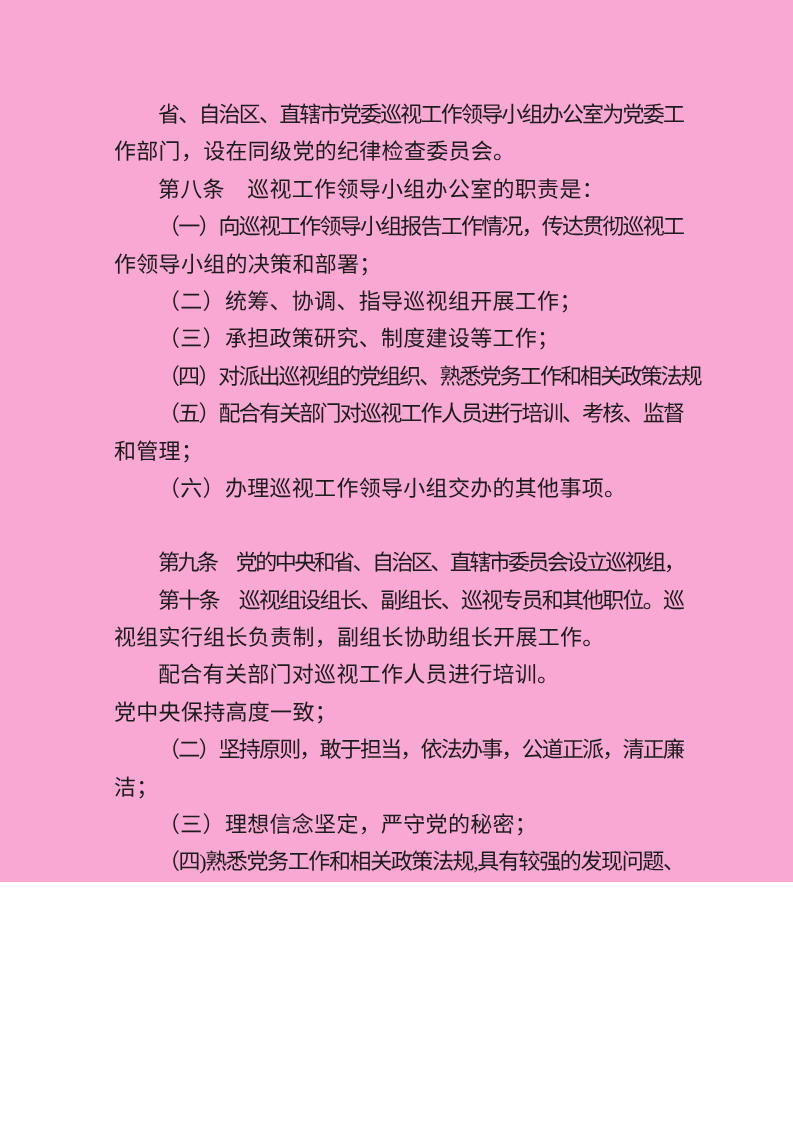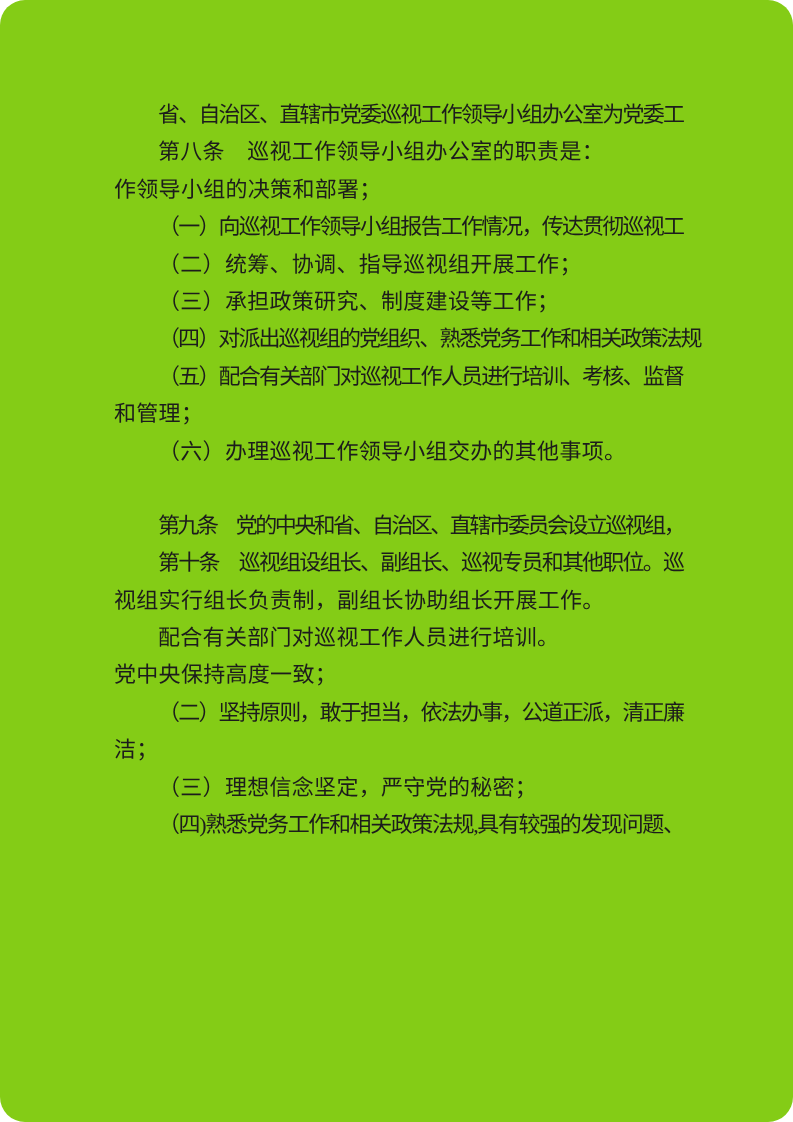--- a/index.html
+++ b/index.html
@@ -3,28 +3,27 @@
 <meta charset="utf-8">
 <style>
   html, body {
     margin: 0;
     padding: 0;
     background: #ffffff;
   }
   .page {
     position: relative;
     width: 793px;
-    height: 1122px;
-    background: #84cc16;
+    height: 882px;
+    background: #f9a8d4;
     overflow: hidden;
     box-sizing: border-box;
     padding: 96px 110px 0 114px;
     font-family: "Liberation Serif", "DejaVu Serif", serif;
     color: #1c1c1c;
-    border-radius: 25px;
   }
   .doc-body {
     width: 569px;
   }
   .line {
     font-size: 22px;
     line-height: 37.4px;
     height: 37.4px;
     white-space: nowrap;
     letter-spacing: 0.3px;
@@ -41,23 +40,24 @@
   .t1 { letter-spacing: -1px; }
   .t2 { letter-spacing: -1.9px; }
   .t3 { letter-spacing: -2.7px; margin-top: 37px; }
 </style>
 </head>
 <body>
 
 <div class="page">
   <div class="doc-body">
     <div class="line j ind t2">省、自治区、直辖市党委巡视工作领导小组办公室为党委工</div>
+    <div class="line">作部门，设在同级党的纪律检查委员会。</div>
     <div class="line ind">第八条　巡视工作领导小组办公室的职责是：</div>
+    <div class="line j ind t2">（一）向巡视工作领导小组报告工作情况，传达贯彻巡视工</div>
     <div class="line">作领导小组的决策和部署；</div>
-    <div class="line j ind t2">（一）向巡视工作领导小组报告工作情况，传达贯彻巡视工</div>
     <div class="line ind">（二）统筹、协调、指导巡视组开展工作；</div>
     <div class="line ind">（三）承担政策研究、制度建设等工作；</div>
     <div class="line j ind t2">（四）对派出巡视组的党组织、熟悉党务工作和相关政策法规</div>
     <div class="line j ind t2">（五）配合有关部门对巡视工作人员进行培训、考核、监督</div>
     <div class="line">和管理；</div>
     <div class="line ind">（六）办理巡视工作领导小组交办的其他事项。</div>
     <div class="line j ind t3">第九条　党的中央和省、自治区、直辖市委员会设立巡视组，</div>
     <div class="line j ind t2">第十条　巡视组设组长、副组长、巡视专员和其他职位。巡</div>
     <div class="line">视组实行组长负责制，副组长协助组长开展工作。</div>
     <div class="line ind">配合有关部门对巡视工作人员进行培训。</div>

